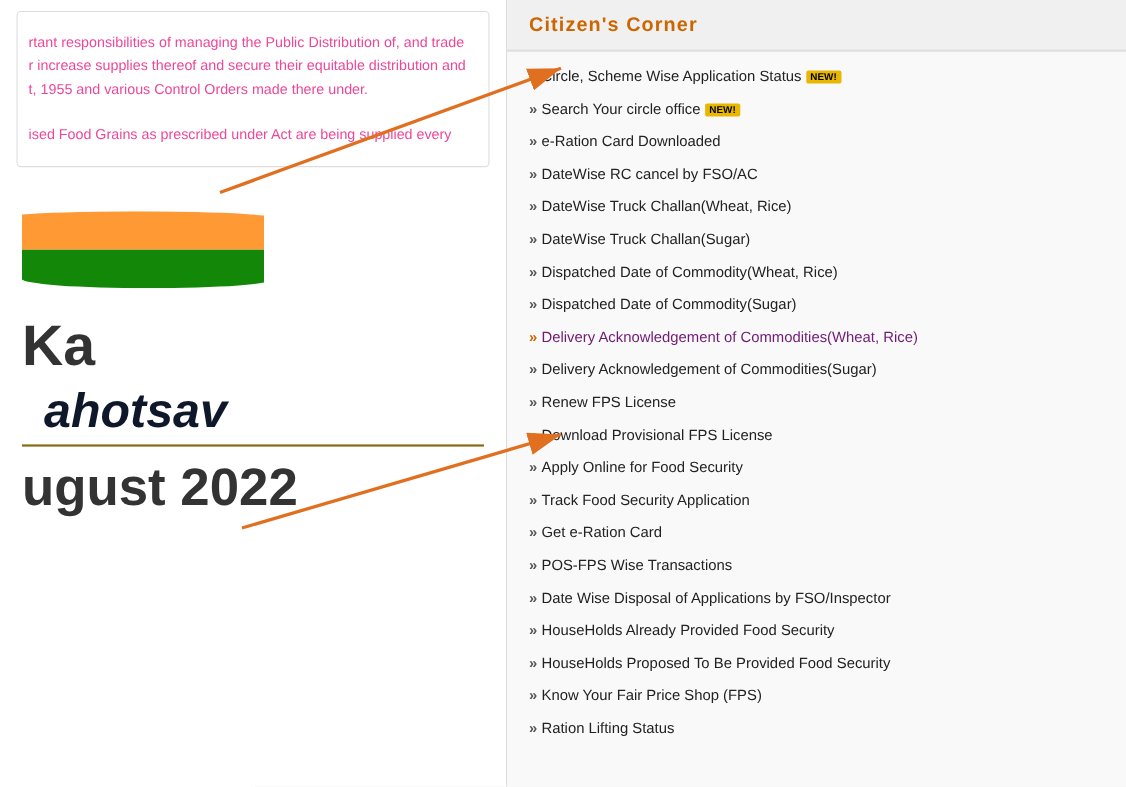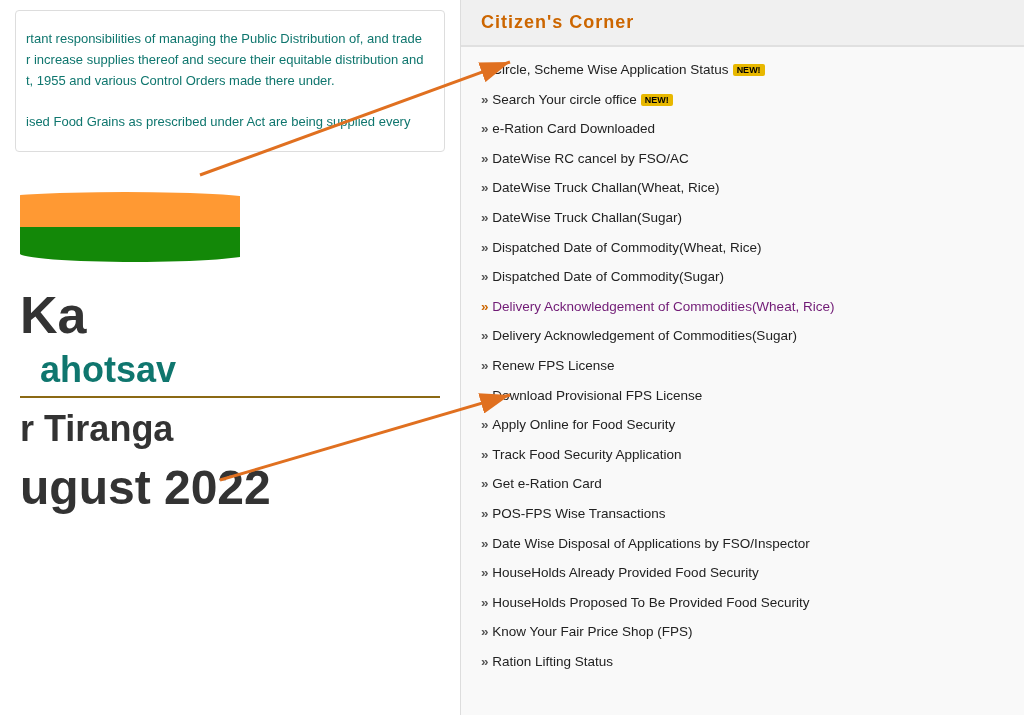--- a/index.html
+++ b/index.html
@@ -18,21 +18,21 @@
       min-width: 460px;
       background: #fff;
       position: relative;
       overflow: hidden;
       height: 715px;
     }
 
     .text-block {
       padding: 18px 20px 18px 10px;
       font-size: 13px;
-      color: #0f766e;
+      color: #ec4899;
       line-height: 1.6;
       border: 1px solid #ddd;
       margin: 10px 15px;
       border-radius: 4px;
       background: #fff;
     }
 
     .logo-area {
       padding: 30px 20px 10px 20px;
     }
@@ -64,26 +64,27 @@
 
     .big-text {
       font-size: 52px;
       font-weight: bold;
       color: #333;
       line-height: 1.1;
       padding: 15px 20px 5px 20px;
     }
 
     .sub-text {
-      font-size: 36px;
-      font-weight: bold;
-      color: #0f766e;
+      font-size: 44px;
+      font-weight: bold;
+      color: #0f172a;
       padding: 0 20px 5px 20px;
       border-bottom: 2px solid #8B6914;
       margin: 0 20px 5px 20px;
+      font-style: italic;
     }
 
     .bottom-text {
       font-size: 36px;
       font-weight: bold;
       color: #333;
       padding: 5px 20px;
     }
 
     .bottom-text2 {
@@ -204,21 +205,20 @@
 
     <div class="logo-area">
       <div class="tiranga-flag">
         <div class="flag-orange"></div>
         <div class="flag-green"></div>
       </div>
     </div>
 
     <div class="big-text">Ka</div>
     <div class="sub-text">ahotsav</div>
-    <div class="bottom-text">r Tiranga</div>
     <div class="bottom-text2">ugust 2022</div>
   </div>
 
   <div class="right-panel">
     <div class="citizens-corner-header">
       <h2>Citizen's Corner</h2>
     </div>
     <ul class="menu-list">
     <li><span>Circle, Scheme Wise Application Status</span><span class="badge-new">NEW!</span></li>
         <li><span>Search Your circle office</span><span class="badge-new">NEW!</span></li>

